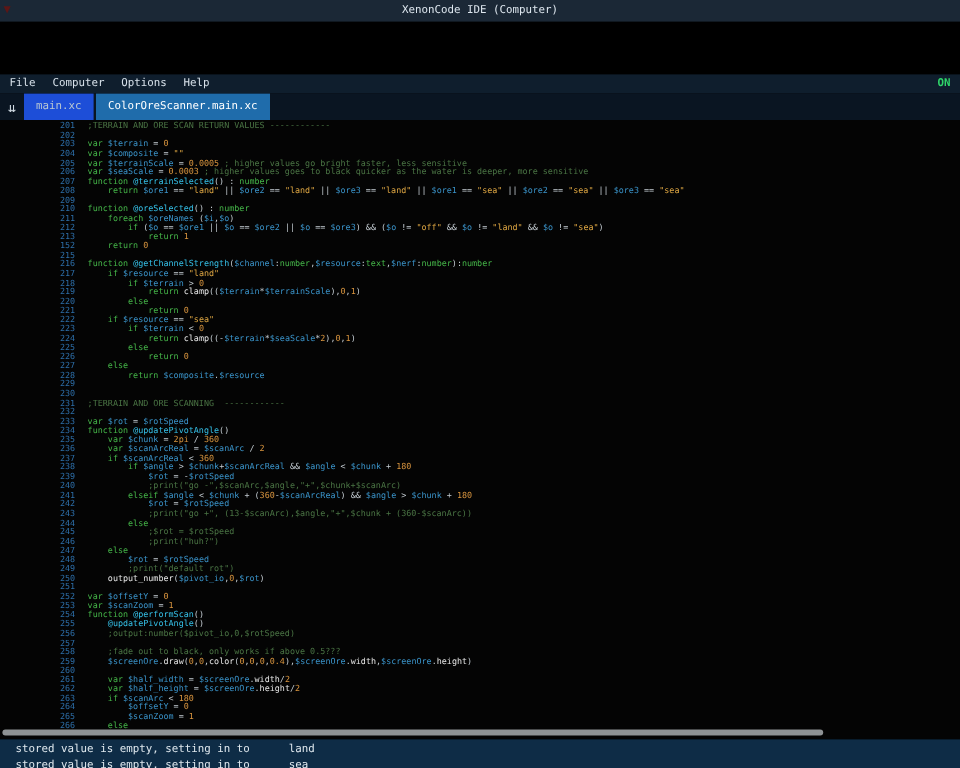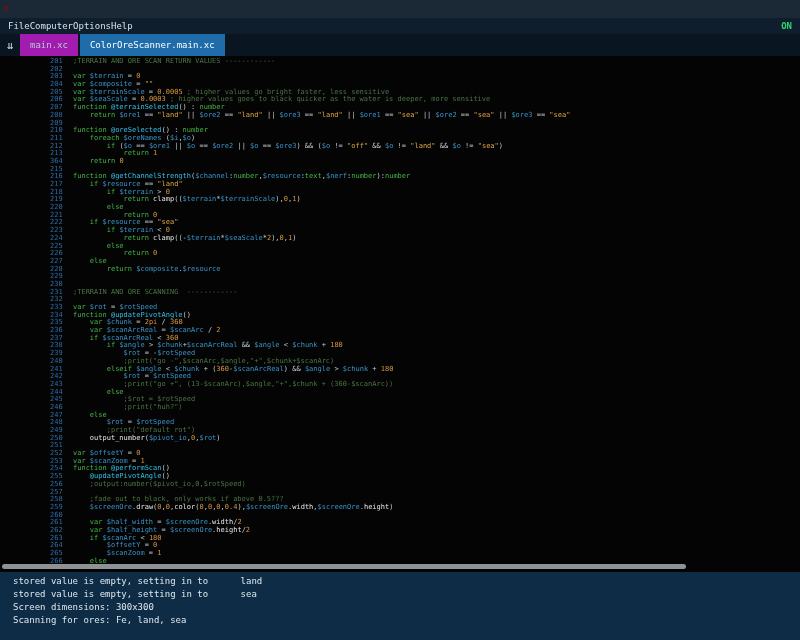--- a/index.html
+++ b/index.html
@@ -3,27 +3,27 @@
 <meta charset="utf-8">
 <style>
   * { margin:0; padding:0; box-sizing:border-box; }
   html,body { width:800px; height:640px; overflow:hidden; background:#000; }
   body { font-family:"DejaVu Sans Mono", monospace; }
 
   .titlebar { height:18px; background:#1b2836; display:flex; align-items:center; position:relative; }
   .app-icon { position:absolute; left:3px; top:2px; color:#5c1616; font-size:10px; line-height:14px; }
   .title { flex:1; text-align:center; color:#dde6ee; font-size:9px; }
 
-  .menubar { height:16px; background:#0f1e2d; display:flex; align-items:center; padding:0 8px; font-size:9px; color:#d7e1ea; }
+  .menubar { height:16px; background:#0f1e2d; display:flex; align-items:center; gap:14px; padding:0 8px; font-size:9px; color:#d7e1ea;margin-top:44px; }
   .menu-item { cursor:default; }
   .menu-status { margin-left:auto; color:#2fd46a; font-weight:bold; }
 
   .tabbar { height:22px; background:#0a1522; display:flex; align-items:stretch; }
   .tab-tool { width:20px; display:flex; align-items:center; justify-content:center; color:#cfd9e2; font-size:11px; }
-  .tab { display:flex; align-items:center; padding:0 10px; font-size:9px; color:#b9c7d2; background:#a21caf; margin-right:2px; }
+  .tab { display:flex; align-items:center; padding:0 10px; font-size:9px; color:#b9c7d2; background:#1d4ed8; margin-right:2px; }
   .tab.active { background:#1f6cab; color:#ffffff; }
 
   .editor { height:516px; background:#040404; position:relative; overflow:hidden; }
   #code { padding-top:2px;padding-left:47px; }
   .code-line { height:7.7px; line-height:7.7px; font-size:7px; display:flex; }
   .gutter { flex:0 0 26px; width:26px; color:#2d6ea8; padding-left:3px; }
   .code-text { white-space:pre; }
   .cm  { color:#4a7444; }
   .kw  { color:#45b649; }
   .vr  { color:#3a93c9; }
@@ -38,20 +38,21 @@
   .console { height:68px; background:#0e2c46; padding:3px 13px; font-size:9px; color:#dfe8ee; }
   .console-line { height:13px; line-height:13px; white-space:pre; }
 </style>
 </head>
 <body>
 
 <div class="window">
 
   <div class="titlebar">
     <span class="app-icon">▼</span>
+    <span class="title">XenonCode IDE (Computer)</span>
   </div>
 
   <div class="menubar">
     <span class="menu-item">File</span>
     <span class="menu-item">Computer</span>
     <span class="menu-item">Options</span>
     <span class="menu-item">Help</span>
     <span class="menu-status">ON</span>
   </div>
 
@@ -109,21 +110,21 @@
         </div>
         <div class="code-line">
           <span class="gutter">212</span>
           <span class="code-text"><span class="op">        </span><span class="kw">if </span><span class="op">(</span><span class="vr">$o</span><span class="op"> == </span><span class="vr">$ore1</span><span class="op"> || </span><span class="vr">$o</span><span class="op"> == </span><span class="vr">$ore2</span><span class="op"> || </span><span class="vr">$o</span><span class="op"> == </span><span class="vr">$ore3</span><span class="op">) &amp;&amp; (</span><span class="vr">$o</span><span class="op"> != </span><span class="str">"off"</span><span class="op"> &amp;&amp; </span><span class="vr">$o</span><span class="op"> != </span><span class="str">"land"</span><span class="op"> &amp;&amp; </span><span class="vr">$o</span><span class="op"> != </span><span class="str">"sea"</span><span class="op">)</span></span>
         </div>
         <div class="code-line">
           <span class="gutter">213</span>
           <span class="code-text"><span class="op">            </span><span class="kw">return </span><span class="num">1</span></span>
         </div>
         <div class="code-line">
-          <span class="gutter">364</span>
+          <span class="gutter">152</span>
           <span class="code-text"><span class="op">    </span><span class="kw">return </span><span class="num">0</span></span>
         </div>
         <div class="code-line">
           <span class="gutter">215</span>
           <span class="code-text"></span>
         </div>
         <div class="code-line">
           <span class="gutter">216</span>
           <span class="code-text"><span class="kw">function </span><span class="fn">@getChannelStrength</span><span class="op">(</span><span class="vr">$channel</span><span class="op">:</span><span class="ty">number</span><span class="op">,</span><span class="vr">$resource</span><span class="op">:</span><span class="ty">text</span><span class="op">,</span><span class="vr">$nerf</span><span class="op">:</span><span class="ty">number</span><span class="op">):</span><span class="ty">number</span></span>
         </div>

